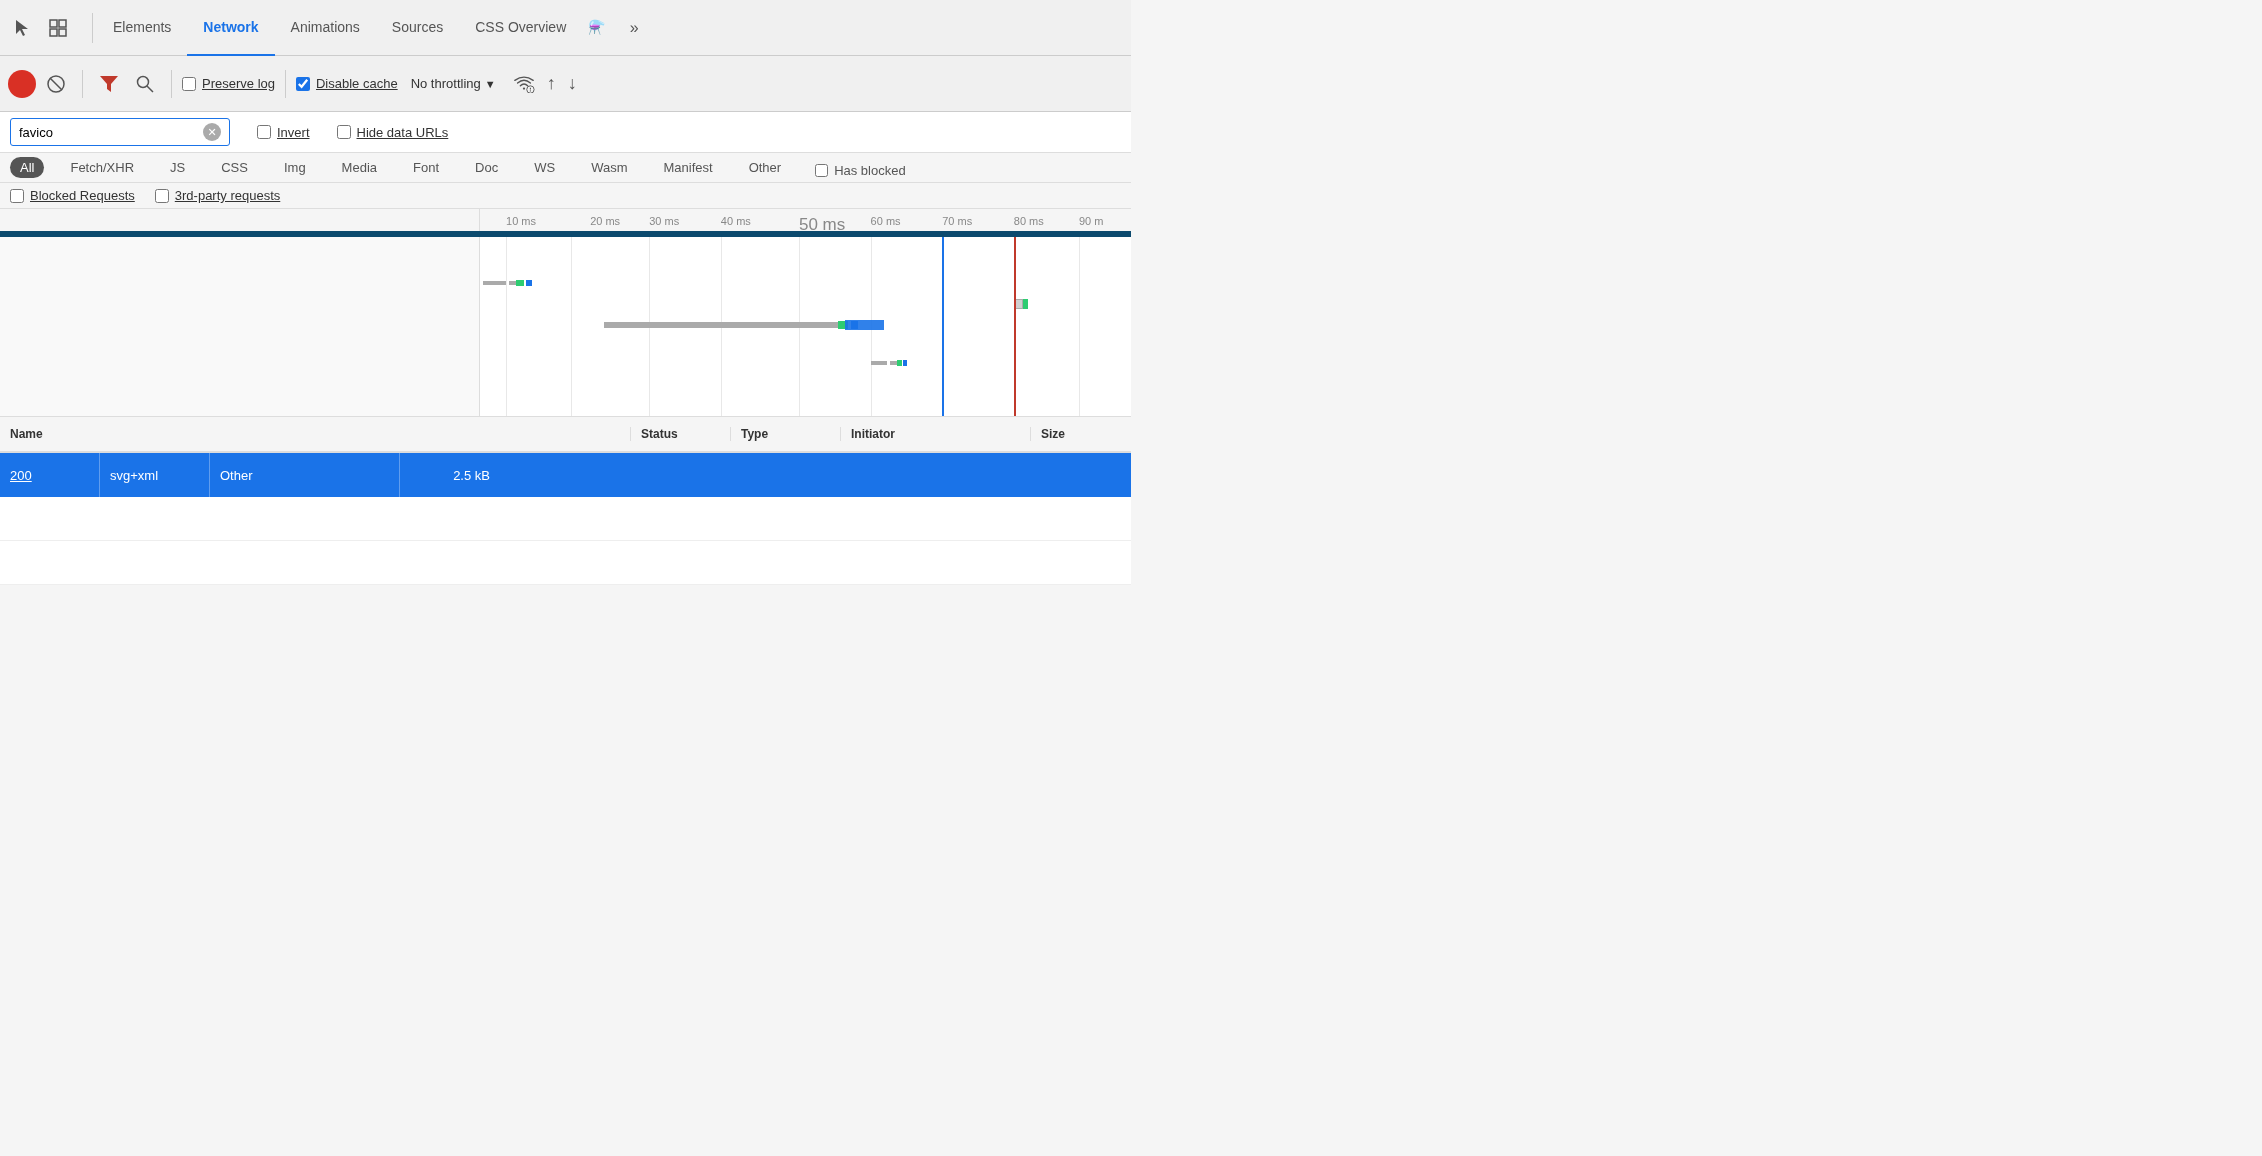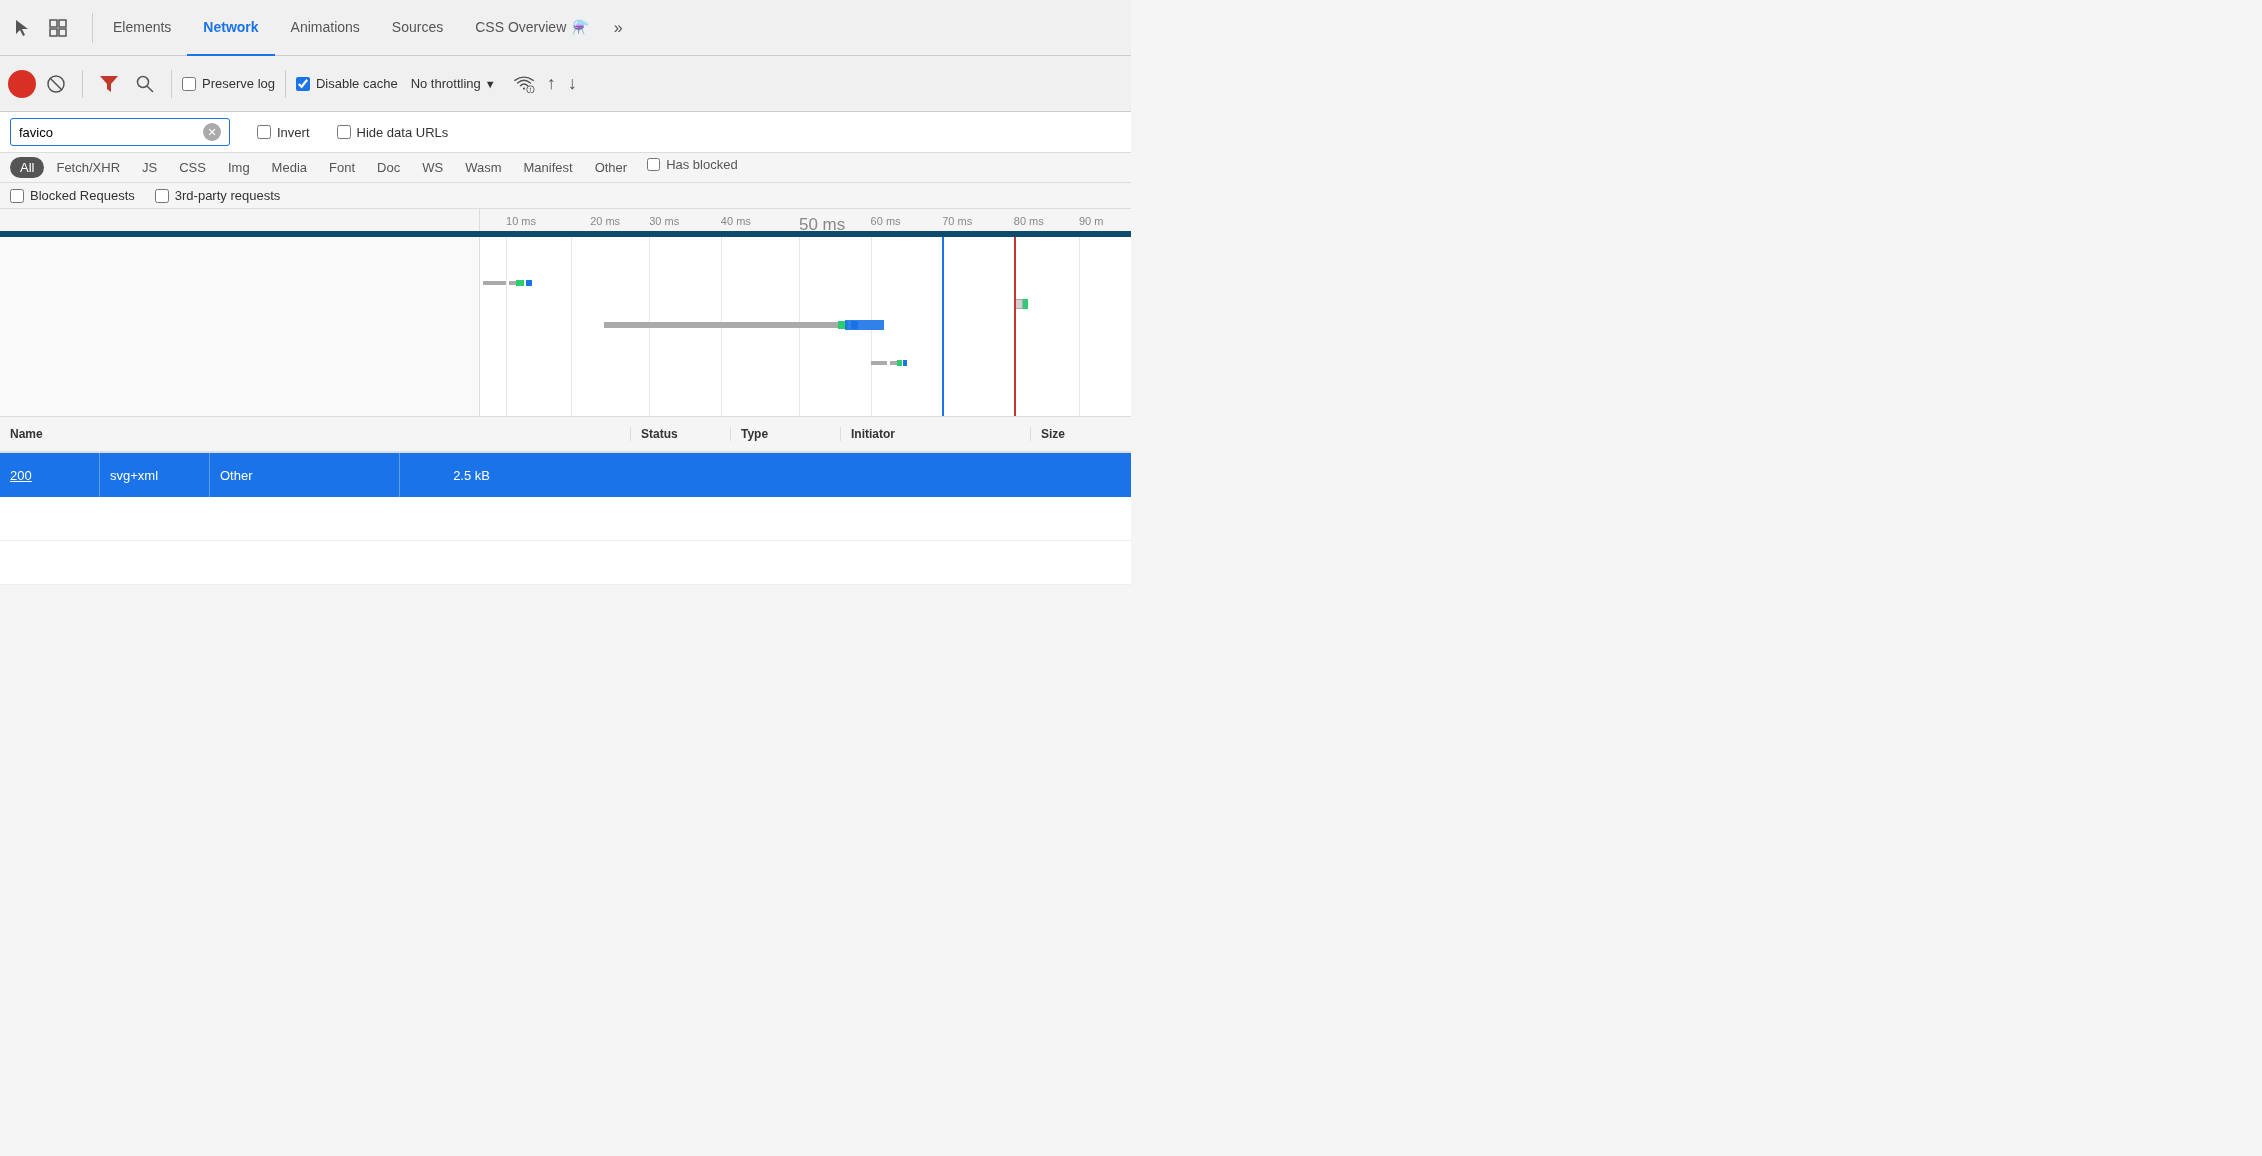--- a/index.html
+++ b/index.html
@@ -100,20 +100,21 @@
       background: #ccc;
       margin: 0 6px;
     }
     .checkbox-label {
       display: flex;
       align-items: center;
       gap: 6px;
       cursor: pointer;
       white-space: nowrap;
       font-size: 13px;
+      text-decoration: underline;
     }
     .checkbox-label input[type="checkbox"] {
       width: 14px;
       height: 14px;
       cursor: pointer;
     }
     .checkbox-label input[type="checkbox"].checked-blue {
       accent-color: #1a73e8;
     }
     .throttle-select {
@@ -174,25 +175,25 @@
       justify-content: center;
       cursor: pointer;
       color: white;
       font-size: 11px;
       flex-shrink: 0;
     }
 
     
     .type-filter-bar {
       display: flex;
-      align-items: flex-start;
+      align-items: flex-end;
       background: #f5f5f5;
       border-bottom: 1px solid #ddd;
       padding: 4px 10px;
-      gap: 2px;
+      gap: 16px;
       overflow: hidden;
     }
     .type-btn {
       padding: 3px 10px;
       border-radius: 12px;
       cursor: pointer;
       font-size: 13px;
       color: #555;
       white-space: nowrap;
     }
@@ -378,21 +379,21 @@
   </div>
   <div class="tab-item active">
     <span>Network</span>
   </div>
   <div class="tab-item">
     <span>Animations</span>
   </div>
   <div class="tab-item">
     <span>Sources</span>
   </div>
-  <div class="tab-item" style="display:flex;align-items:center;gap:6px;">
+  <div class="tab-item" style="display:flex;align-items:center;gap:22px;">
     <span>CSS Overview</span>
     <span style="font-size:14px;">⚗️</span>
   </div>
   <div class="tab-more">»</div>
 </div>
 
 <div class="toolbar">
   <div class="record-btn"></div>
   <div class="toolbar-btn">
     <svg width="20" height="20" viewBox="0 0 20 20">

